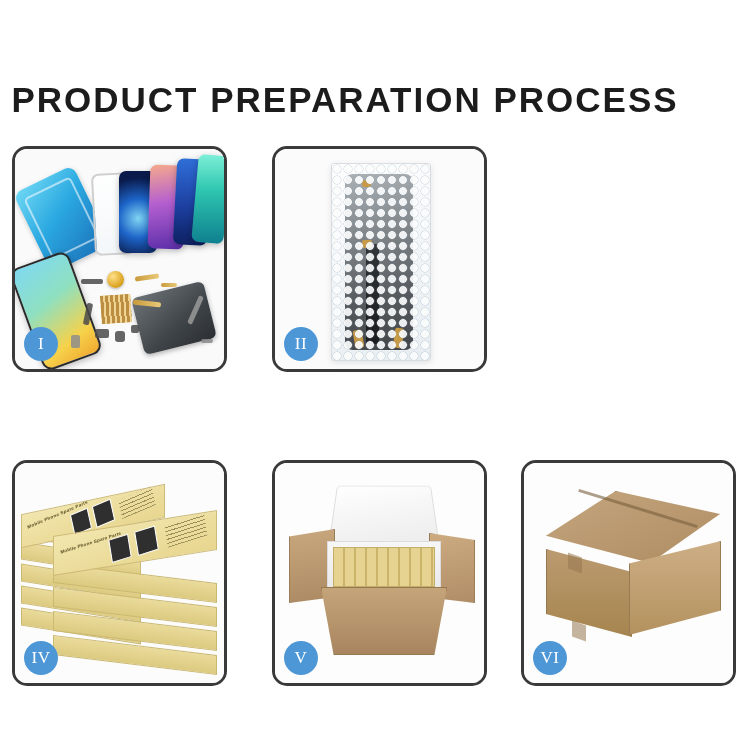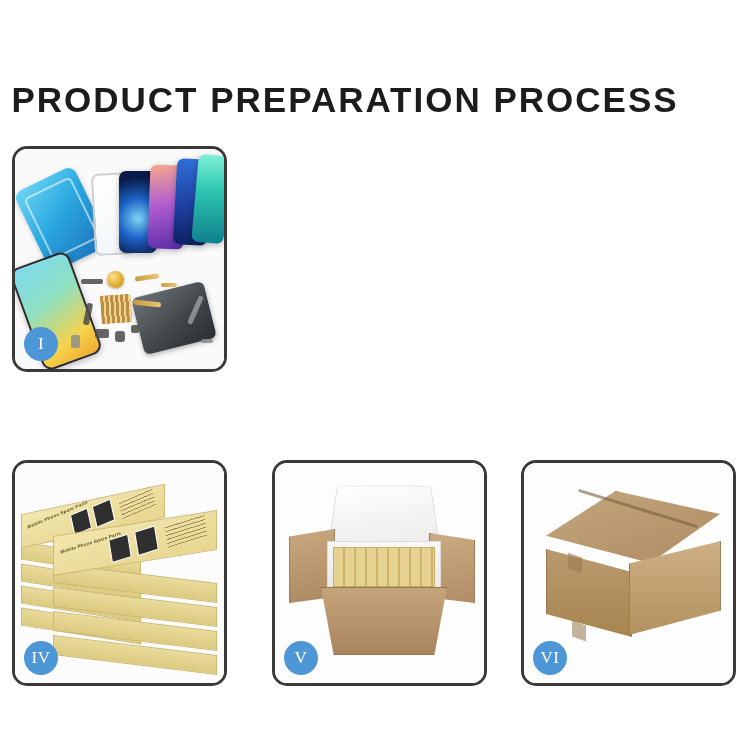--- a/index.html
+++ b/index.html
@@ -439,20 +439,35 @@
       <div class="p1-part" style="left:56px;  top:186px; width:9px;  height:13px; border-radius:2px; background:#8d8d8d;"></div>
       <div class="p1-flex" style="left:120px; top:126px; width:24px; height:5px; transform:rotate(-8deg);"></div>
       <div class="p1-flex" style="left:118px; top:152px; width:28px; height:5px; transform:rotate(6deg);"></div>
       <div class="p1-flex" style="left:146px; top:134px; width:16px; height:4px;"></div>
       <div class="p1-part" style="left:178px; top:146px; width:5px; height:30px; transform:rotate(24deg); background:#9a9a9a;"></div>
       <div class="p1-part" style="left:186px; top:190px; width:12px; height:4px; background:#8b8b8b;"></div>
     </div>
     <div class="badge">I</div>
   </div>
 
+  <div class="panel row0 col1">
+    <div class="panel-art">
+      <div class="p2-bg"></div>
+      <div class="p2-bag">
+        <div class="p2-screen"></div>
+        <div class="p2-cable"></div>
+        <div class="p2-conn" style="left:30px; top:16px;  width:9px;  height:7px;"></div>
+        <div class="p2-conn" style="left:30px; top:76px;  width:10px; height:8px;"></div>
+        <div class="p2-conn" style="left:22px; top:166px; width:9px;  height:18px; transform:rotate(-10deg);"></div>
+        <div class="p2-conn" style="left:62px; top:164px; width:9px;  height:20px; transform:rotate(8deg);"></div>
+        <div class="p2-bubbles"></div>
+      </div>
+    </div>
+    <div class="badge">II</div>
+  </div>
 
 
   <div class="panel row1 col0">
     <div class="panel-art">
       <div class="p4-bg"></div>
       <div class="p4-stack">
 
         <div class="p4-side" style="left:6px;  top:66px;  width:118px; height:16px; transform:skewY(9deg);"></div>
         <div class="p4-side" style="left:6px;  top:88px;  width:118px; height:16px; transform:skewY(9deg);"></div>
         <div class="p4-side" style="left:6px;  top:110px; width:118px; height:16px; transform:skewY(9deg);"></div>

